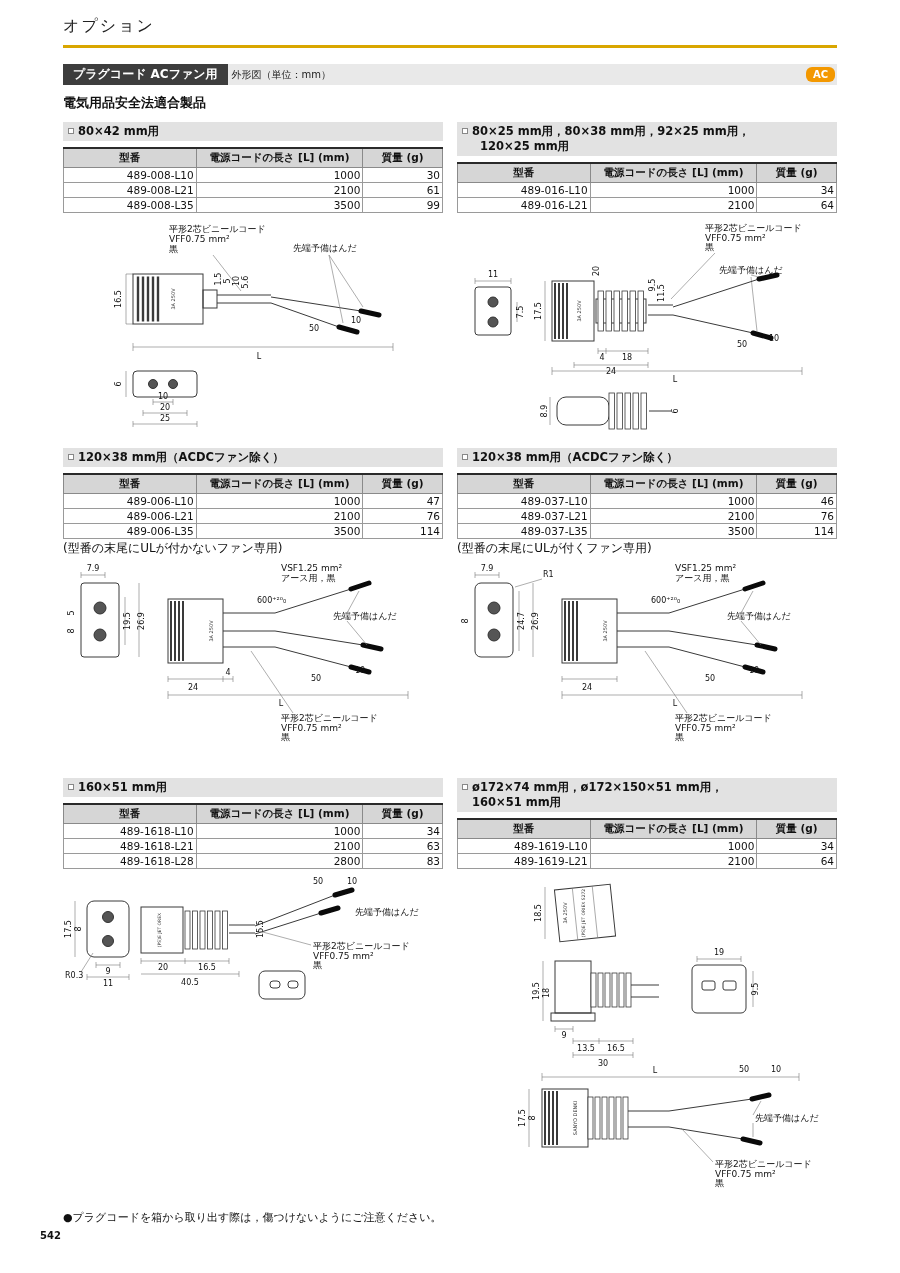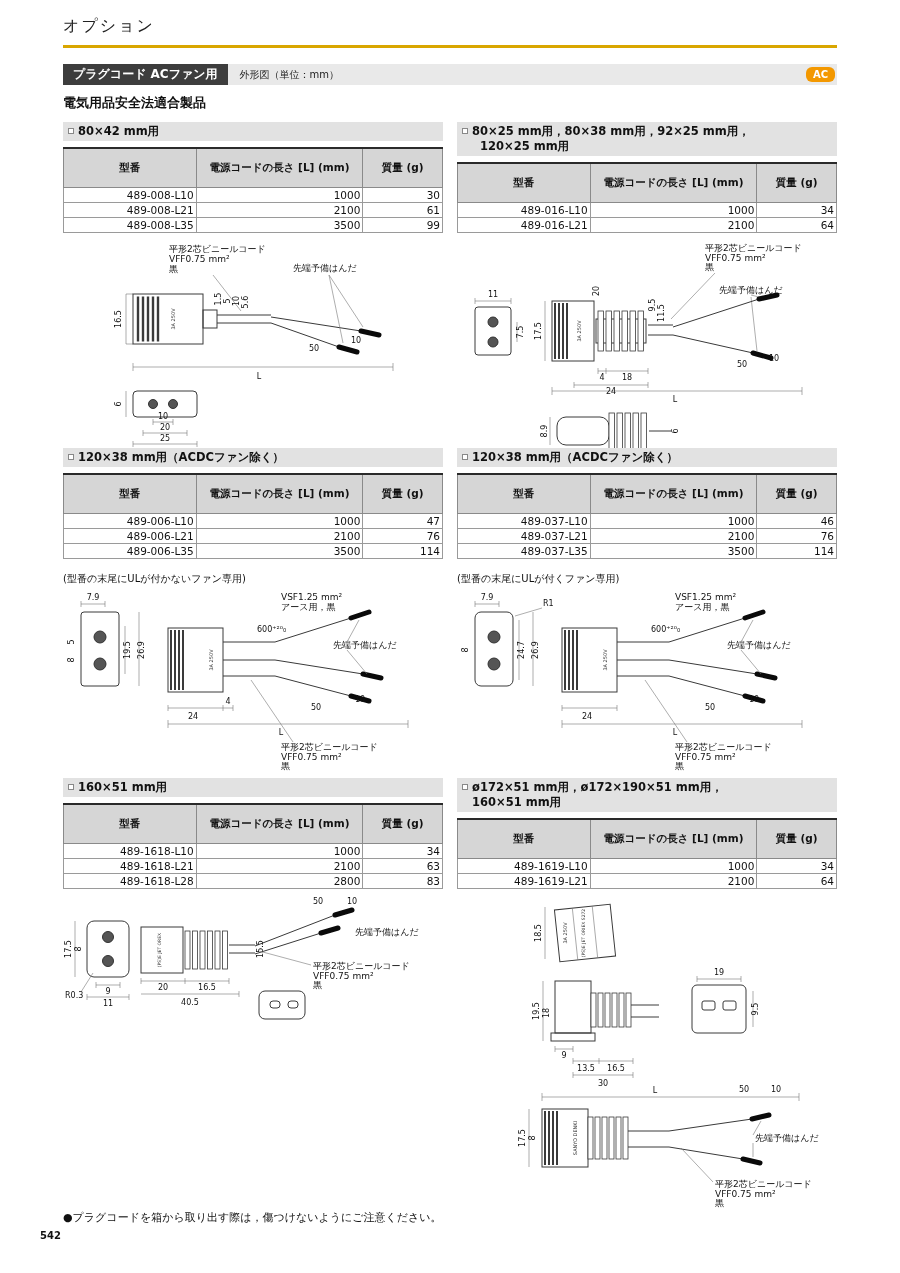--- a/index.html
+++ b/index.html
@@ -3,30 +3,30 @@
 <meta charset="utf-8">
 <style>
   *{margin:0;padding:0;box-sizing:border-box}
   html,body{background:#fff}
   body{width:900px;height:1273px;position:relative;font-family:"DejaVu Sans",sans-serif;color:#111;overflow:hidden}
   .canvas{position:absolute;inset:0}
   .hdr{position:absolute;left:63px;top:16px;font-size:16px;letter-spacing:2px;color:#222}
   .goldline{position:absolute;left:63px;top:45px;width:774px;height:3px;background:#d9a600}
   .titlebar{position:absolute;left:63px;top:64px;width:774px;height:21px;background:#e9e9e9;display:flex;align-items:center}
   .titlebar .dark{background:#3d3d3d;color:#fff;font-weight:bold;font-size:12px;height:100%;display:flex;align-items:center;padding:9px 10px;white-space:nowrap}
-  .titlebar .sub{font-size:10px;color:#222;padding-left:12px;white-space:nowrap}
+  .titlebar .sub{font-size:10px;color:#222;padding-left:4px;white-space:nowrap}
   .badge{margin-left:auto;margin-right:2px;background:#f39800;color:#fff;font-weight:bold;font-size:10px;line-height:15px;padding:0 7px;border-radius:6px}
   .compliance{position:absolute;left:63px;top:94px;font-size:13px;font-weight:bold}
   .section{position:absolute;width:380px}
   .sec-title{background:#e2e2e2;font-weight:bold;font-size:11.5px;padding:2px 5px;line-height:1.3}
   .sec-title .sq{width:6px;height:6px;border:1px solid #888;background:#fff;display:inline-block;margin-right:4px;margin-bottom:1px}
   table.spec{width:100%;border-collapse:collapse;margin-top:6px;font-size:10.5px;table-layout:fixed}
-  table.spec th{background:#d6d6d6;border:1px solid #8a8a8a;border-top:2px solid #2a2a2a;font-weight:bold;padding:12px 1px;text-align:center}
+  table.spec th{background:#d6d6d6;border:1px solid #8a8a8a;border-top:2px solid #2a2a2a;font-weight:bold;padding:2px 1px;text-align:center}
   table.spec td{border:1px solid #9a9a9a;text-align:right;padding:1px 2px;background:#fff}
-  .note{font-size:10px;margin-top:13px;color:#111}
+  .note{font-size:12px;margin-top:1px;color:#111}
   .drawing{position:relative;margin-top:6px}
   svg{display:block}
   .ln{stroke:#3a3a3a;stroke-width:1;fill:none}
   .thin{stroke:#777;stroke-width:0.6;fill:none}
   .tip{stroke:#0a0a0a;stroke-width:5;stroke-linecap:round}
   .rib{fill:#fff;stroke:#3a3a3a;stroke-width:0.8}
   .dim{font-size:8px;fill:#111}
   .lbl{font-size:9px;fill:#111}
   .mark{font-size:5px;fill:#333}
   .mark45{font-size:4.5px;fill:#333}
@@ -536,21 +536,21 @@
         <g>
           <rect x="196" y="96" width="46" height="28" rx="6" class="ln"></rect>
           <rect x="207" y="106" width="10" height="7" rx="3" class="ln"></rect>
             <rect x="225" y="106" width="10" height="7" rx="3" class="ln"></rect>
         </g>
       </svg>
     </div>
   </div>
 
   <div class="section" style="left:457px;top:778px">
-    <div class="sec-title"><span class="sq"></span><span>ø172×51 mm用，ø172×190×51 mm用，</span><br><span style="margin-left:10px">160×51 mm用</span></div>
+    <div class="sec-title"><span class="sq"></span><span>ø172×74 mm用，ø172×150×51 mm用，</span><br><span style="margin-left:10px">160×51 mm用</span></div>
     <table class="spec">
       <colgroup>
           <col style="width:35%">
           <col style="width:44%">
           <col style="width:21%">
         </colgroup>
       <thead>
           <tr>
         <th>型番</th>
         <th>電源コードの長さ [L]  (mm)</th>

